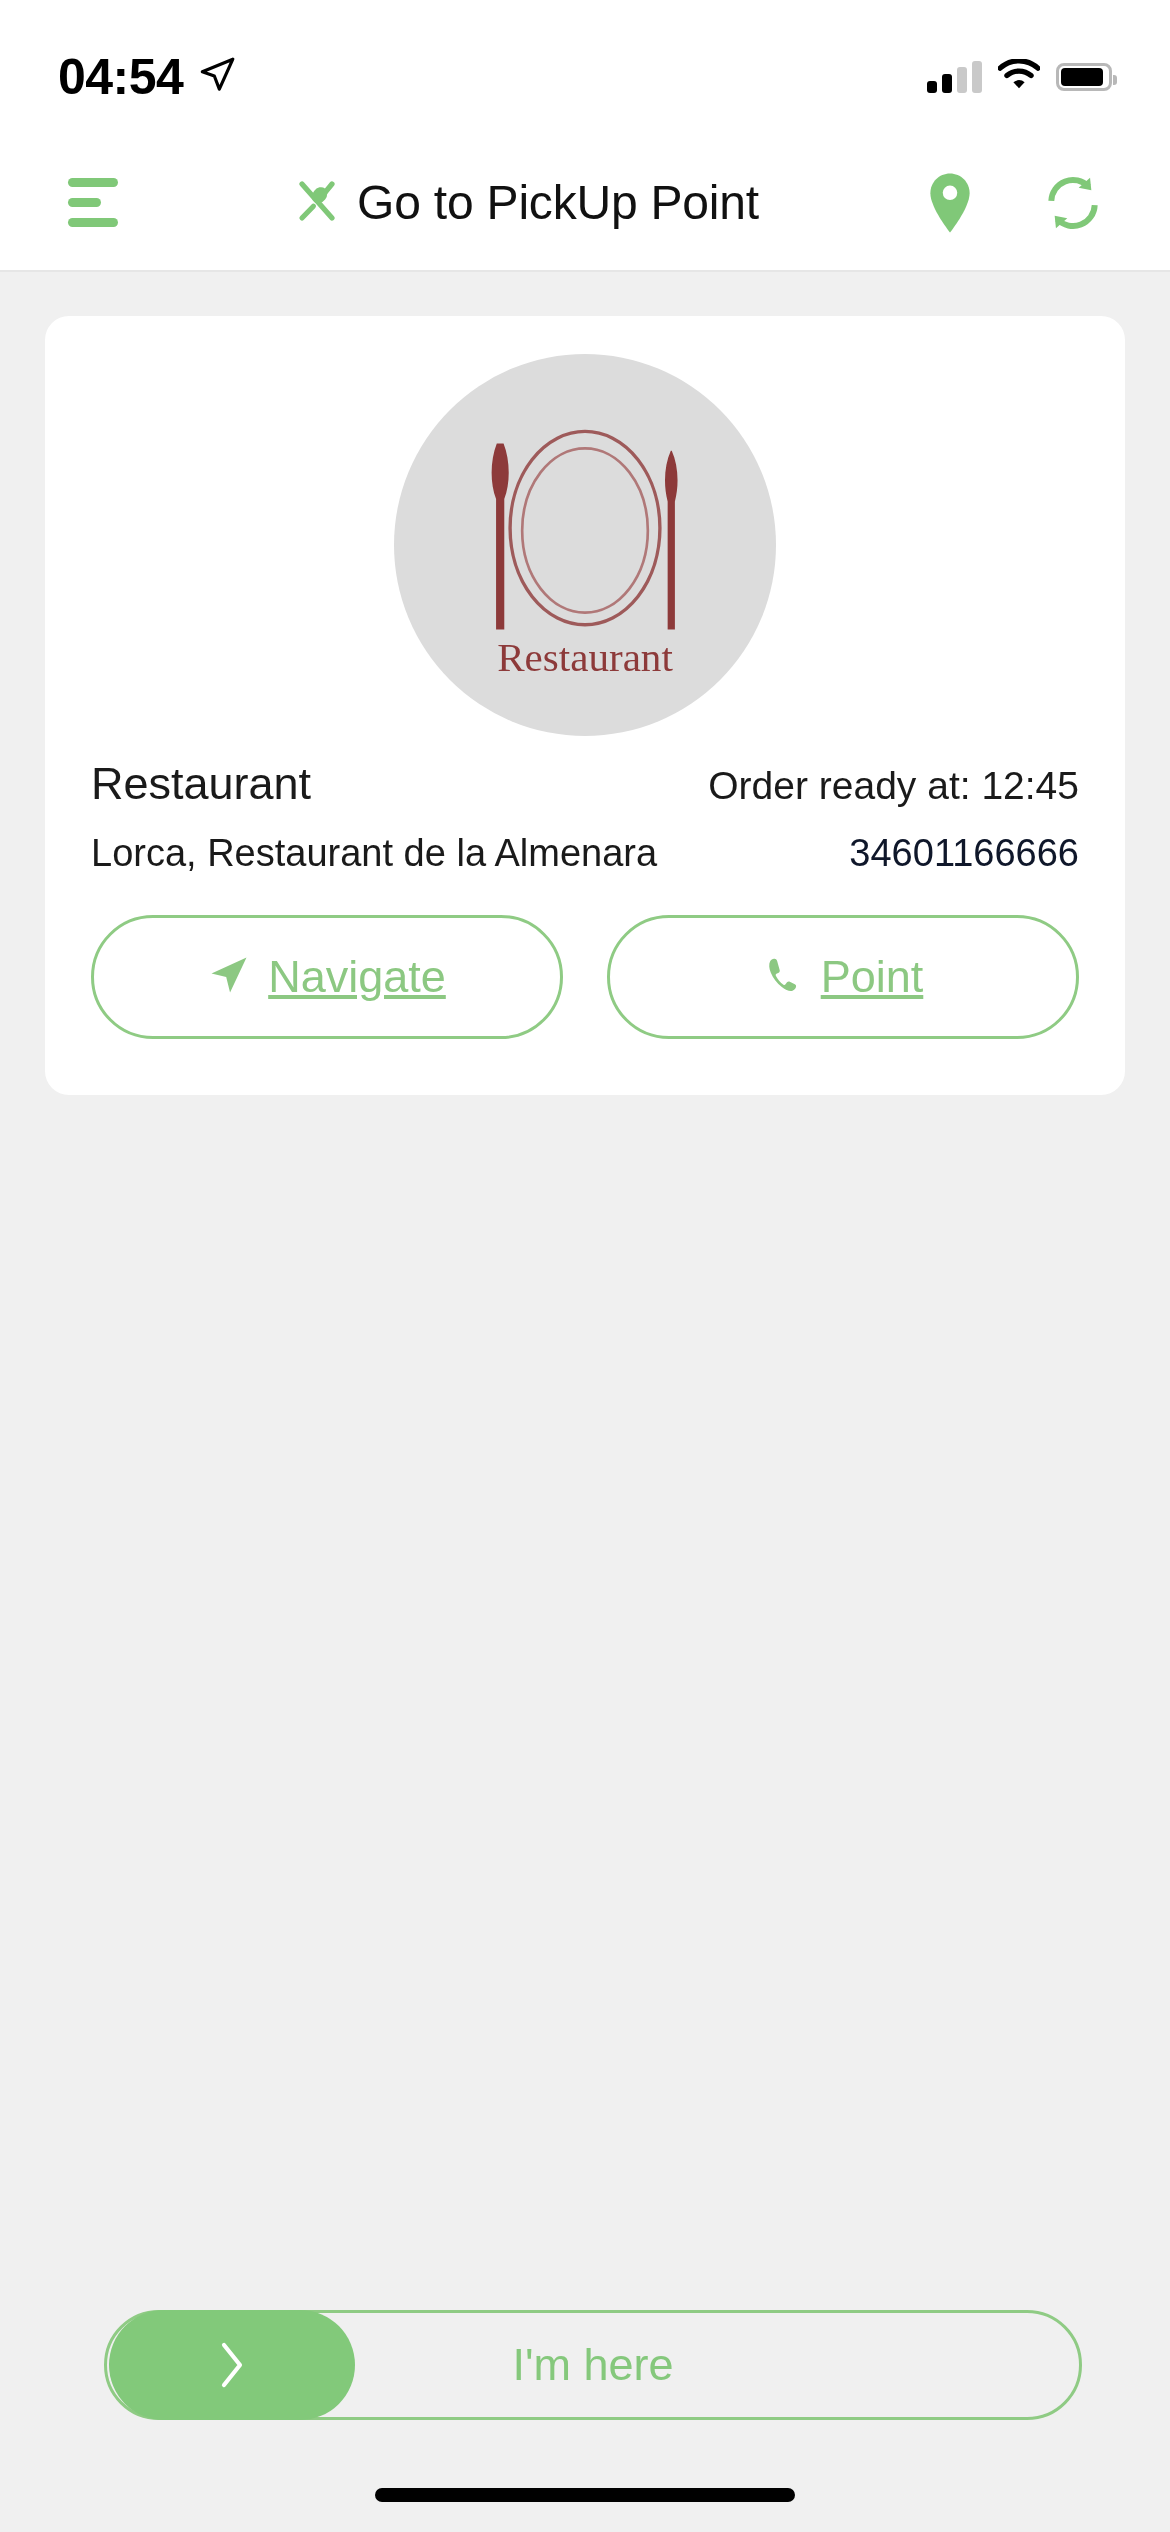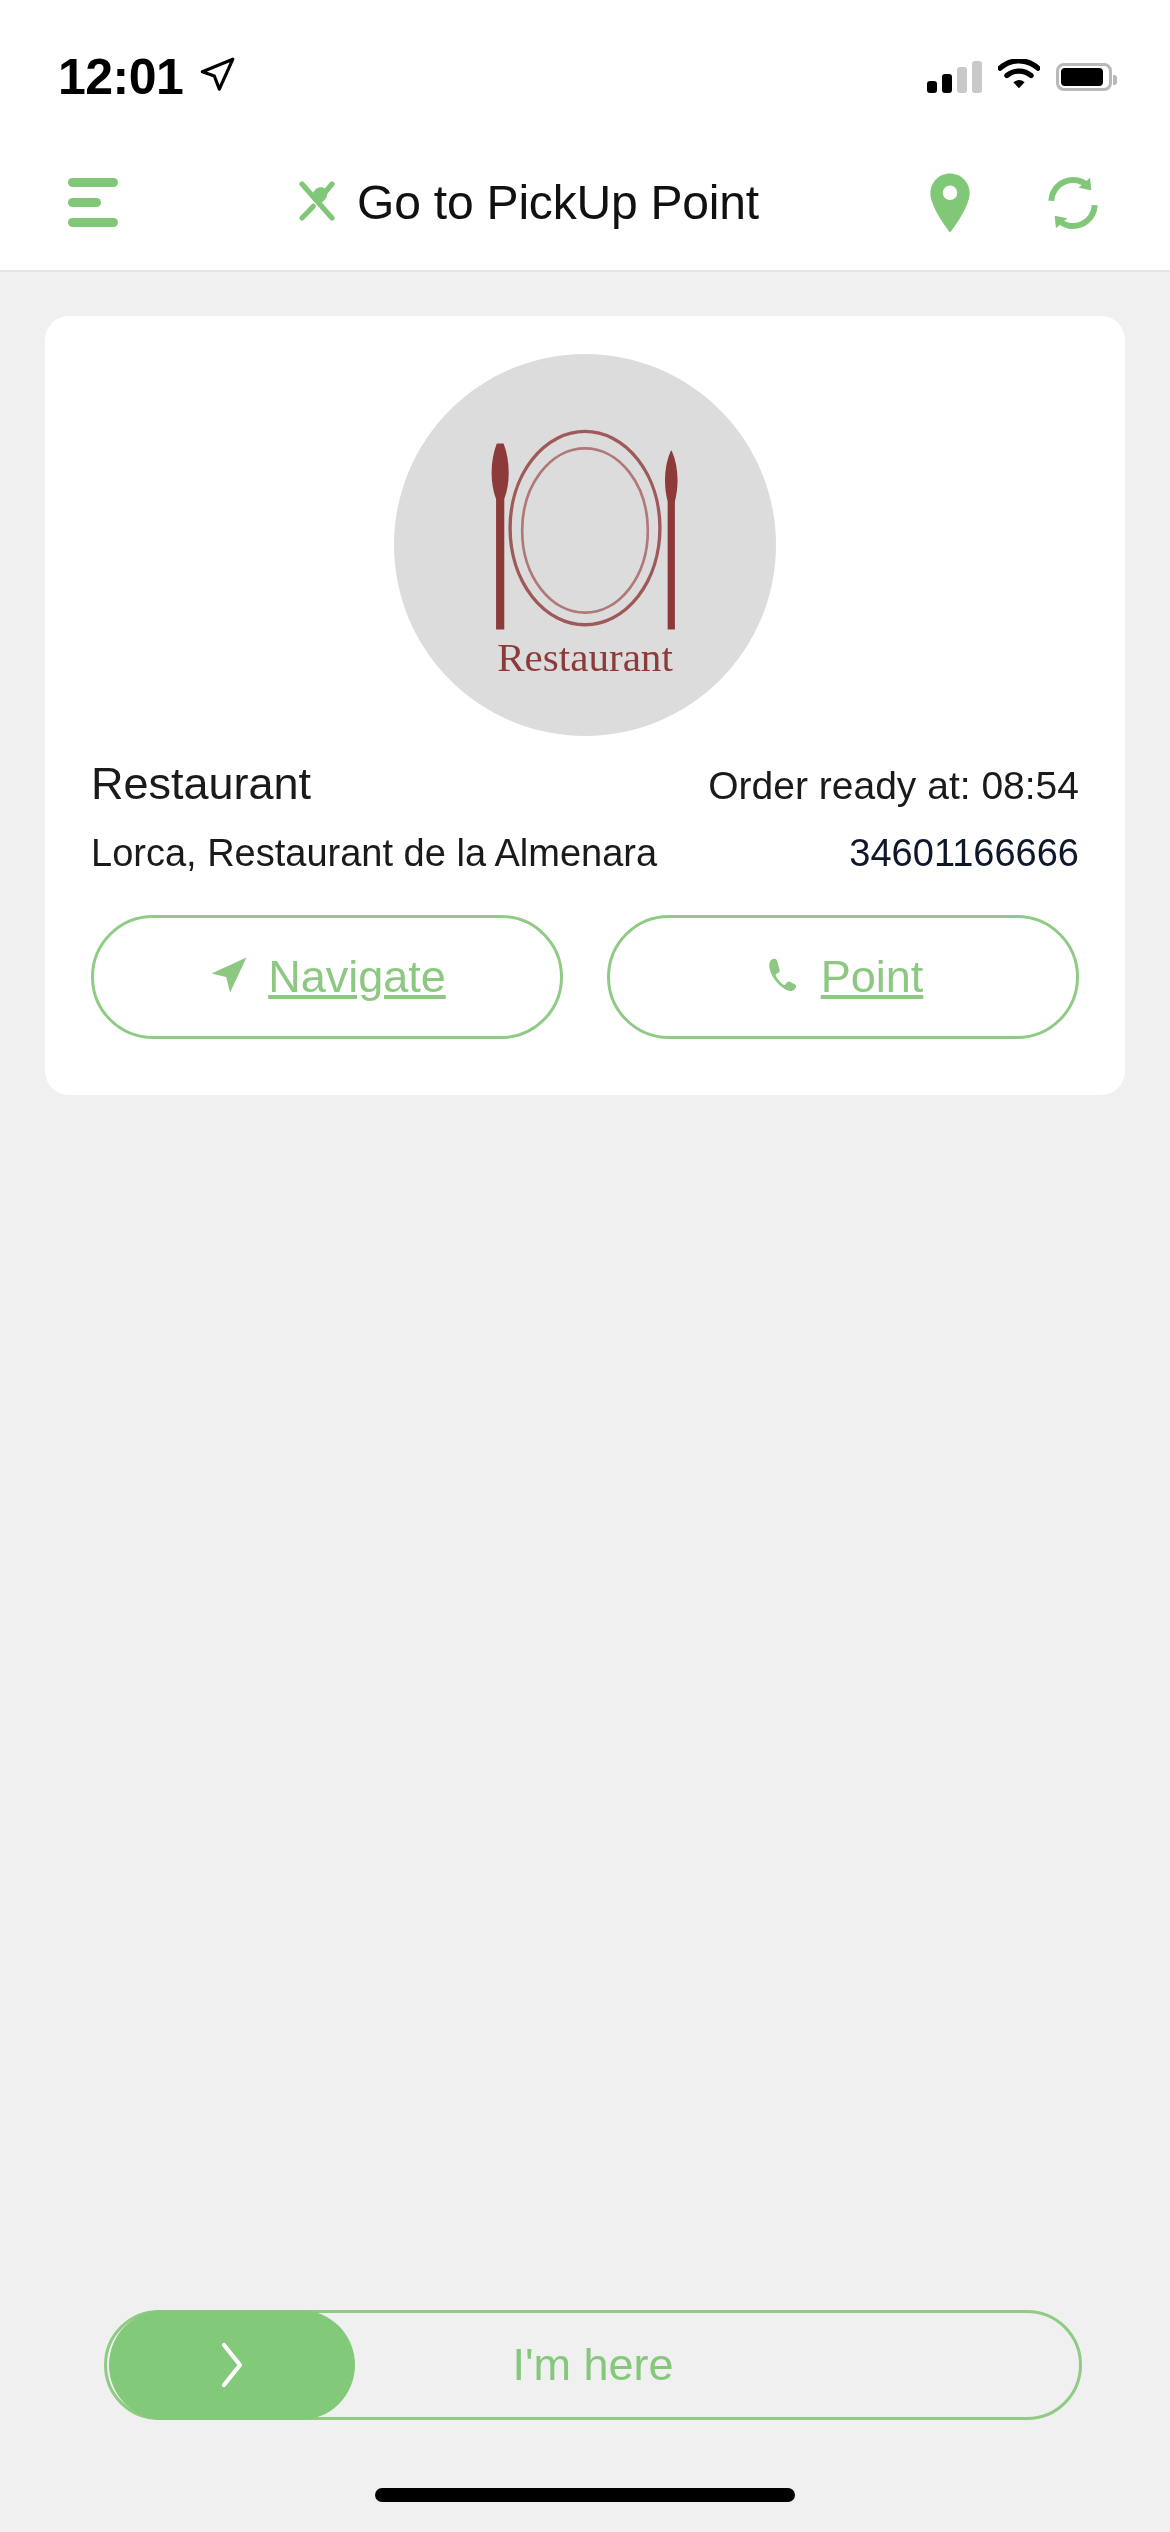--- a/index.html
+++ b/index.html
@@ -284,21 +284,21 @@
     height: 14px;
     background: #000000;
     border-radius: 8px;
   }
 </style>
 </head>
 <body>
 
 <div class="status-bar">
   <div class="status-left">
-    <span class="status-time">12:01</span>
+    <span class="status-time">04:54</span>
     <span class="loc-arrow">
       <svg width="40" height="40" viewBox="0 0 24 24">
         <path d="M21.5 2.5 L3.2 10.1 L10.4 12.6 L13.4 20.5 Z" fill="none" stroke="#000" stroke-width="1.9" stroke-linejoin="round"></path>
       </svg>
     </span>
   </div>
   <div class="status-right">
     <span class="signal-bars">
       <i></i>
         <i></i>
@@ -374,21 +374,21 @@
         <path d="M95.5 21 C92.8 27 92.4 35 94.2 42 L94.2 95 L97.2 95 L97.2 42 C99 35 98.6 27 95.9 21 Z" fill="#8d3a3a"></path>
 
         <text x="60" y="112" text-anchor="middle" font-family="'Liberation Serif', serif" font-size="17" fill="#8d3a3a">Restaurant</text>
       </svg>
     </div>
   </div>
 
   <div class="info-rows">
     <div class="row row-primary">
       <span class="place-name">Restaurant</span>
-      <span class="order-ready">Order ready at: 08:54</span>
+      <span class="order-ready">Order ready at: 12:45</span>
     </div>
     <div class="row row-secondary">
       <span class="addr">Lorca, Restaurant de la Almenara</span>
       <span class="phone">34601166666</span>
     </div>
   </div>
 
   <div class="actions">
     <div class="action-btn">
       <span>

